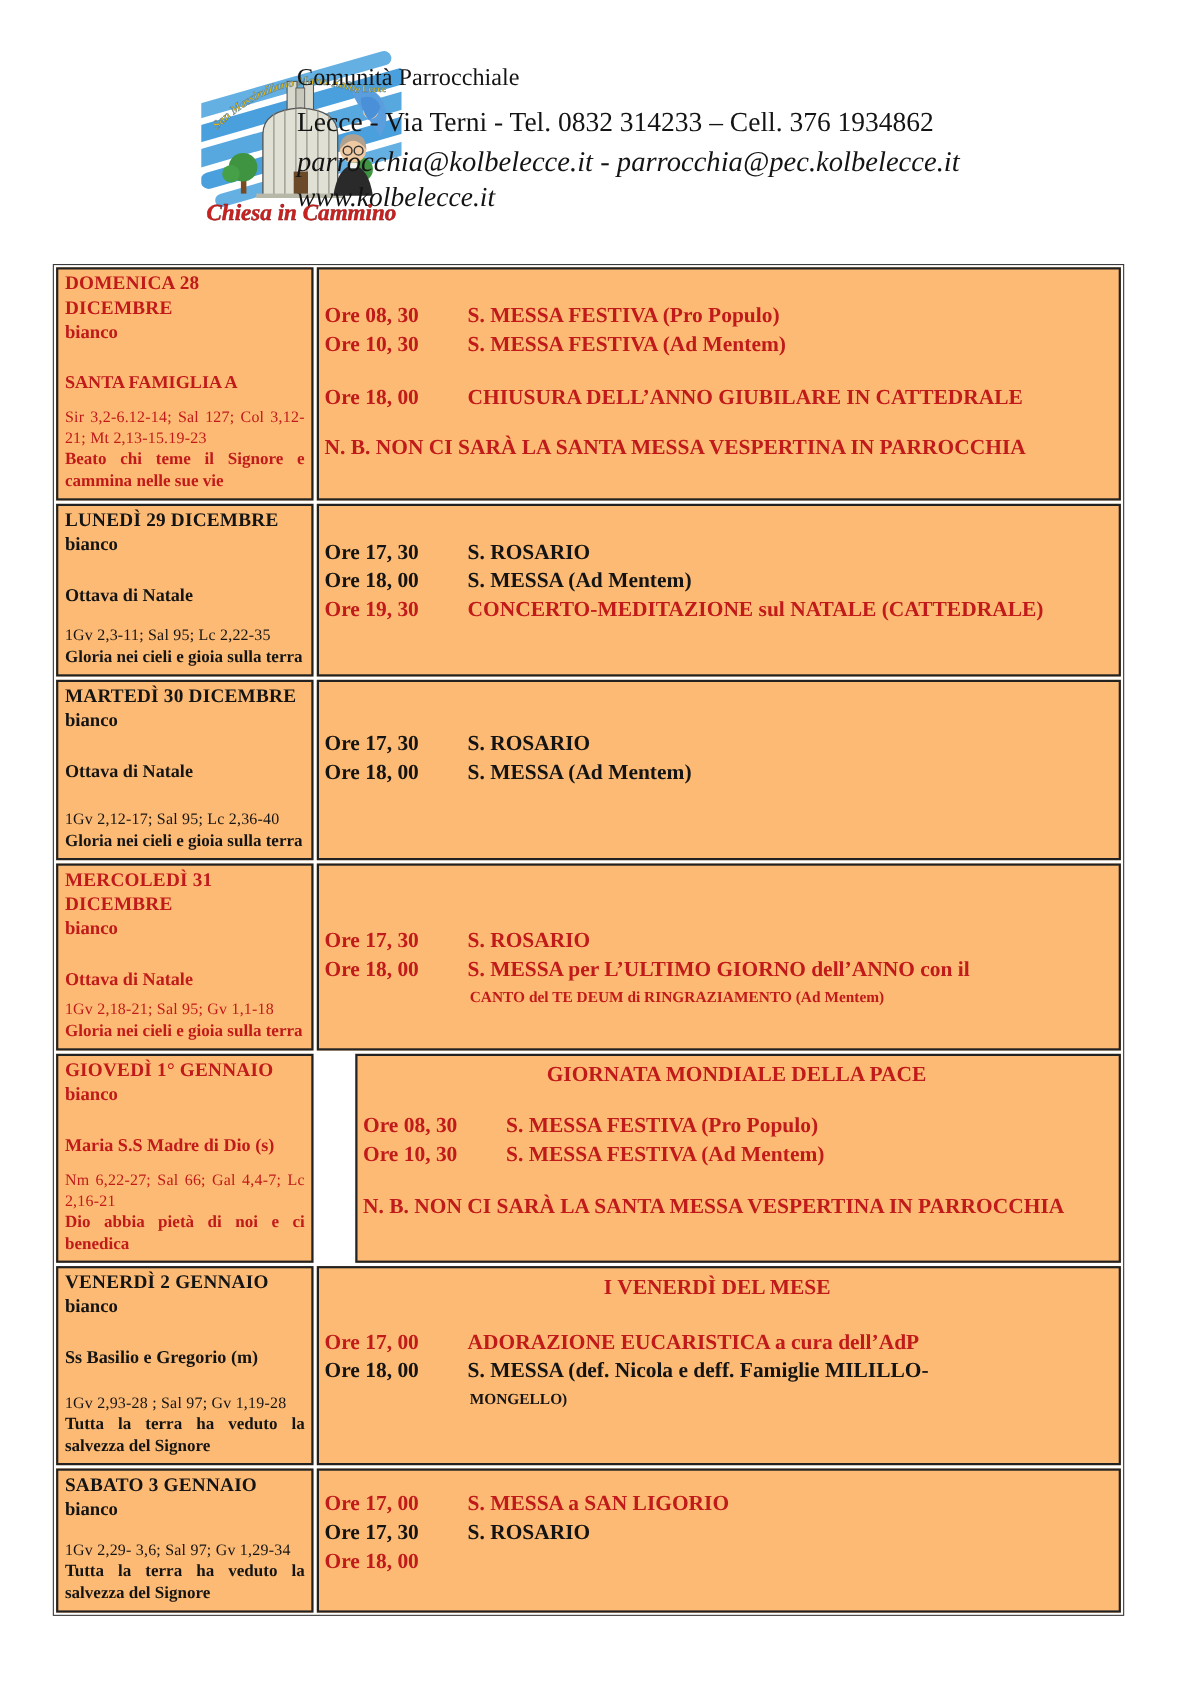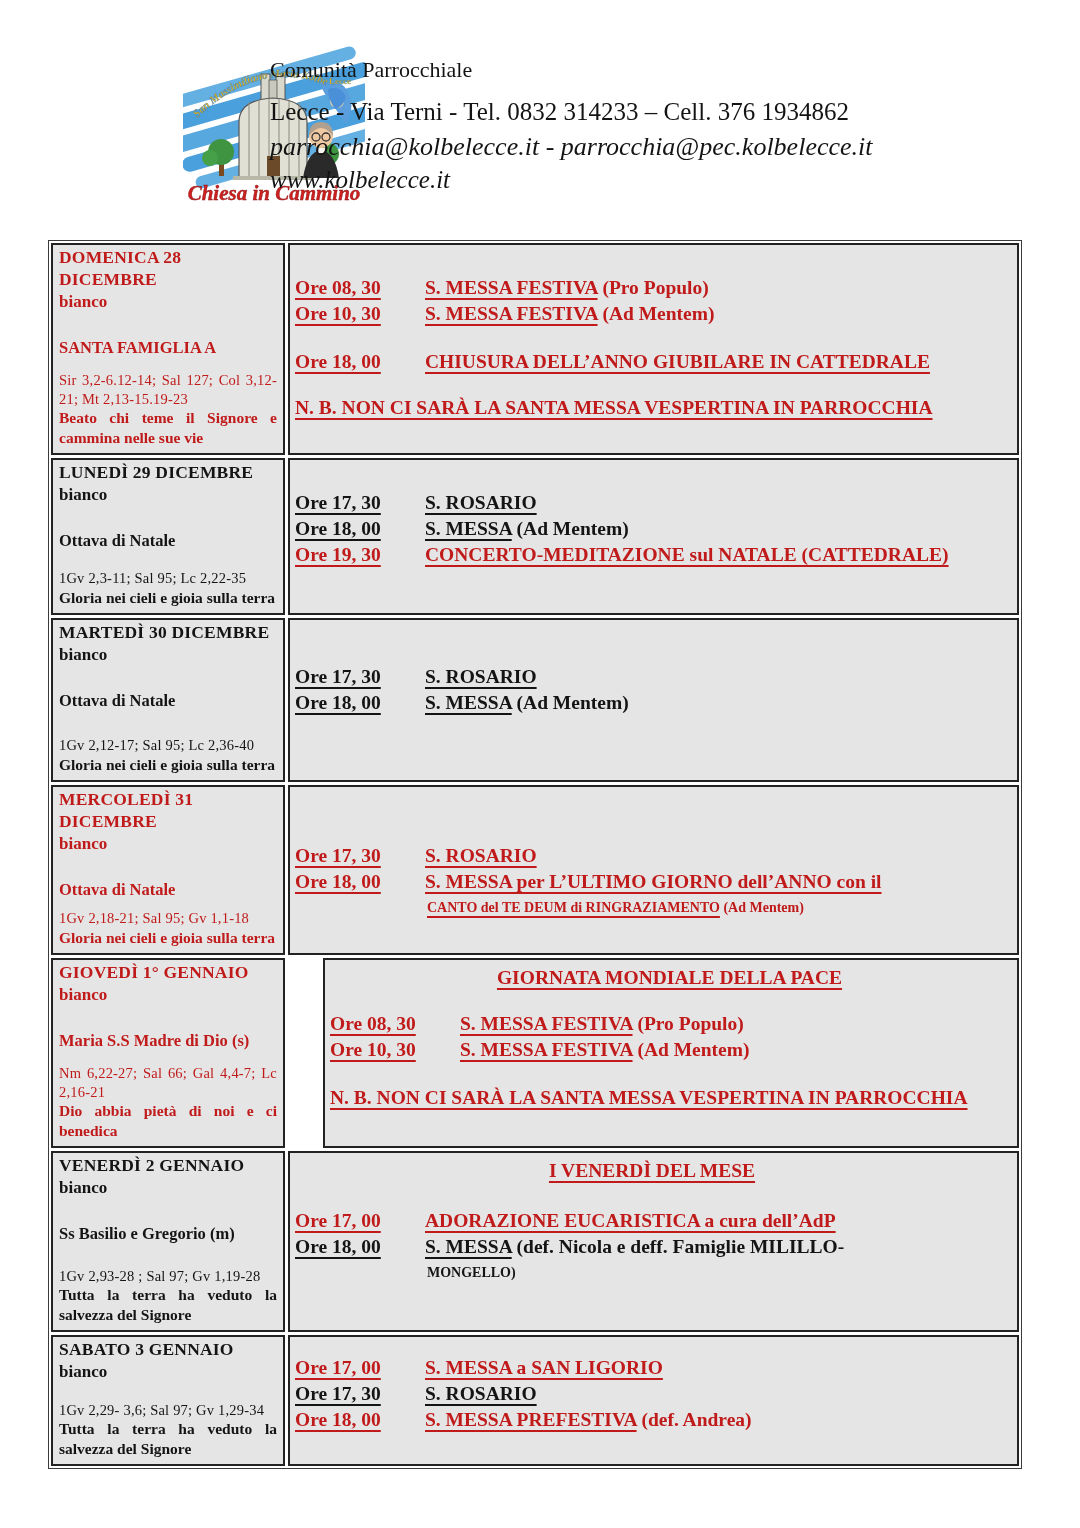--- a/index.html
+++ b/index.html
@@ -26,39 +26,39 @@
   .h-line4{font-size:26px;font-style:italic;margin-top:2px;}
   .h-line5{font-size:25px;font-style:italic;margin-top:1px;}
 
   
   .tbl{
     position:absolute;left:48px;top:240px;width:974px;
     border:1px solid #3a3a3a;padding:2px;background:#fff;
   }
   .row{display:grid;grid-template-columns:234px 1fr;gap:3px;}
   .row:not(:last-child){margin-bottom:3px;}
-  .cell{border:2px solid #222;background:#e5e5e5;}
+  .cell{border:2px solid #222;background:#fdba74;}
   .cell.left{padding:2px 6px 5px 6px;display:flex;flex-direction:column;}
   .cell.right{padding:4px 8px 4px 5px;display:flex;flex-direction:column;}
 
   .c-red{color:var(--red);}
   .c-black{color:var(--ink);}
 
   .day-title{font-size:17.5px;font-weight:bold;line-height:1.25;letter-spacing:.2px;}
   .lit-color{font-size:17px;font-weight:bold;line-height:1.25;}
   .feast{font-size:16.5px;font-weight:bold;margin-top:26px;line-height:1.25;}
   .readings{font-size:14.5px;margin-top:auto;text-align:justify;line-height:1.3;letter-spacing:.2px;}
   .response{font-size:15.5px;font-weight:bold;text-align:justify;line-height:1.28;}
 
   .event{display:flex;align-items:baseline;font-size:19.5px;font-weight:bold;line-height:26px;}
   .time{flex:0 0 130px;}
   .line2{margin-left:132px;font-size:14px;font-weight:bold;line-height:26px;}
   .banner{text-align:center;font-size:19.5px;font-weight:bold;line-height:27px;}
   .note{font-size:19.5px;font-weight:bold;line-height:26px;white-space:nowrap;}
-  .u{text-decoration:underline;text-decoration-thickness:2px;text-underline-offset:4px;}
+  .u{text-decoration-thickness:2px;text-underline-offset:4px;}
   .plain{text-decoration:none;}
 </style>
 </head>
 <body>
 
 <div class="page">
 
   <div class="header">
     <div class="logo">
       <svg viewBox="0 0 182 170">
@@ -266,19 +266,18 @@
           <div class="event c-red">
             <span class="time u">Ore 17, 00</span>
             <span class="etext"><span class="u">S. MESSA a SAN LIGORIO</span></span>
           </div>
           <div class="event c-black">
             <span class="time u">Ore 17, 30</span>
             <span class="etext"><span class="u">S. ROSARIO</span></span>
           </div>
           <div class="event c-red">
             <span class="time u">Ore 18, 00</span>
-            <span class="etext"><span class="u">S. MESSA PREFESTIVA</span><span class="plain"> (def. Andrea)</span></span>
           </div>
         </div>
       </div>
     </div>
 
 </div>
 
 </body></html>

